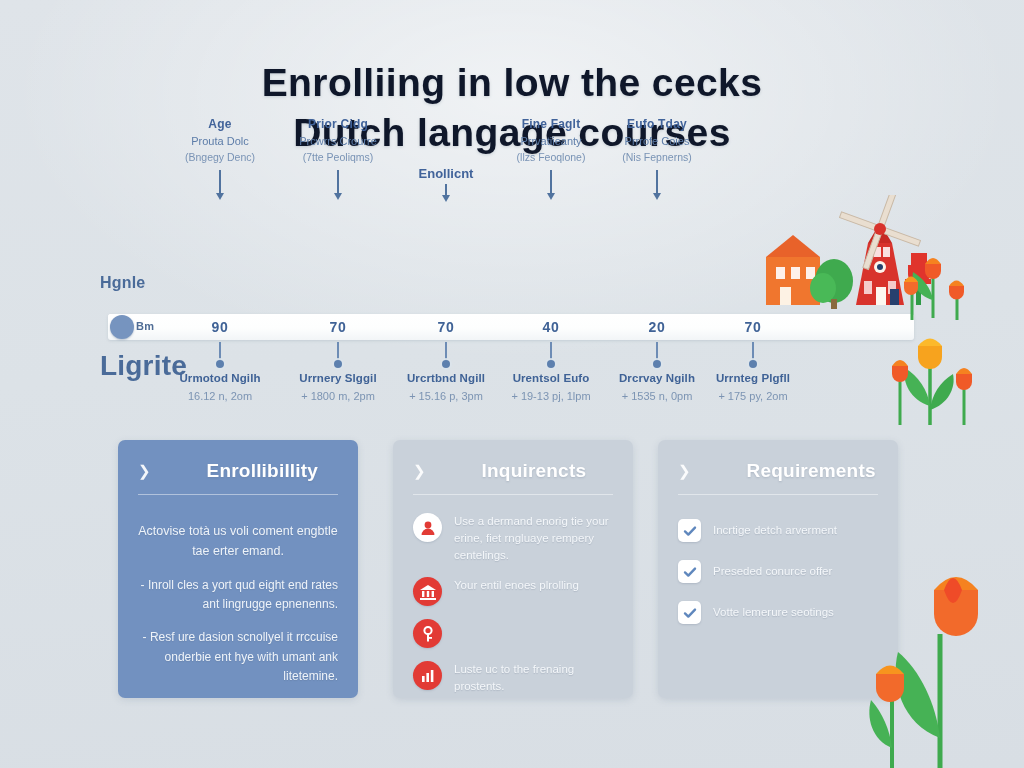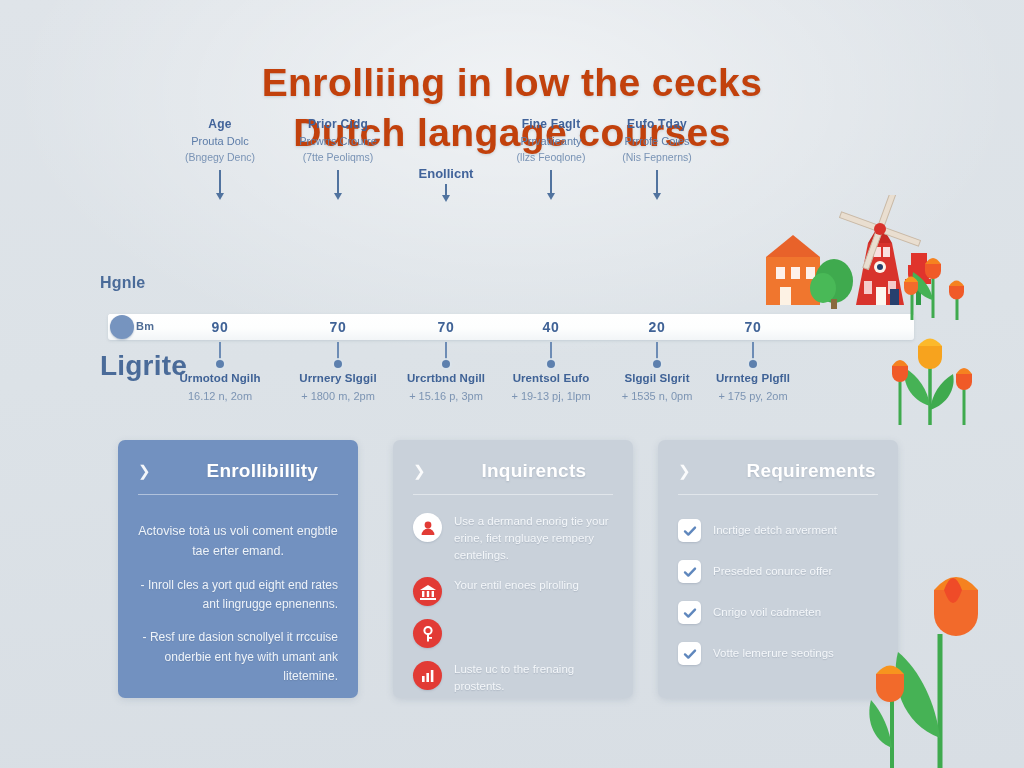--- a/index.html
+++ b/index.html
@@ -20,21 +20,21 @@
       linear-gradient(175deg,#dfe4e9 0%,#dce2e7 45%,#d8dee4 100%);
   }
 
   
   .title-block{
     position:absolute;left:0;right:0;top:58px;text-align:center;
     pointer-events:none;
   }
   .title-line{
     display:block;
-    color:#c2410c;
+    color:#0f172a;
     font-size:39px;
     font-weight:700;
     letter-spacing:.4px;
     line-height:1.28;
     text-shadow:0 1px 3px rgba(120,135,150,.30);
   }
 
   
   .timeline{
     position:absolute;left:0;top:200px;width:1024px;height:215px;
@@ -264,21 +264,21 @@
           <div class="ms-title">Eufo Tday</div>
           <div class="ms-sub">Prrrofe Coies</div>
           <div class="ms-sub2">(Nis Fepnerns)</div>
         </div>
         <div class="ms-arrow" style="top:82px;height:24px;"></div>
       </div>
       <div class="ms-num">20</div>
       <div class="ms-stem"></div>
       <div class="ms-dot"></div>
       <div class="ms-bottom">
-        <div class="ms-b1">Slggil Slgrit</div>
+        <div class="ms-b1">Drcrvay Ngilh</div>
         <div class="ms-b2">+ 1535 n, 0pm</div>
       </div>
     </div>
 
     <div class="ms" style="left:753px;">
       <div class="ms-num">70</div>
       <div class="ms-stem"></div>
       <div class="ms-dot"></div>
       <div class="ms-bottom">
         <div class="ms-b1">Urrnteg Plgfll</div>
@@ -451,28 +451,20 @@
 
         <div class="crow">
           <span class="checkbox">
             <svg width="16" height="16" viewBox="0 0 16 16">
               <path d="M3 8.4 L6.3 11.6 L13 4.6" fill="none" stroke="#5f87bd" stroke-width="2.4" stroke-linecap="round" stroke-linejoin="round"></path>
             </svg>
           </span>
           <span class="crow-text">Preseded conurce offer</span>
         </div>
 
-        <div class="crow">
-          <span class="checkbox">
-            <svg width="16" height="16" viewBox="0 0 16 16">
-              <path d="M3 8.4 L6.3 11.6 L13 4.6" fill="none" stroke="#5f87bd" stroke-width="2.4" stroke-linecap="round" stroke-linejoin="round"></path>
-            </svg>
-          </span>
-          <span class="crow-text">Cnrigo voil cadmeten</span>
-        </div>
 
         <div class="crow">
           <span class="checkbox">
             <svg width="16" height="16" viewBox="0 0 16 16">
               <path d="M3 8.4 L6.3 11.6 L13 4.6" fill="none" stroke="#5f87bd" stroke-width="2.4" stroke-linecap="round" stroke-linejoin="round"></path>
             </svg>
           </span>
           <span class="crow-text">Votte lemerure seotings</span>
         </div>
 

